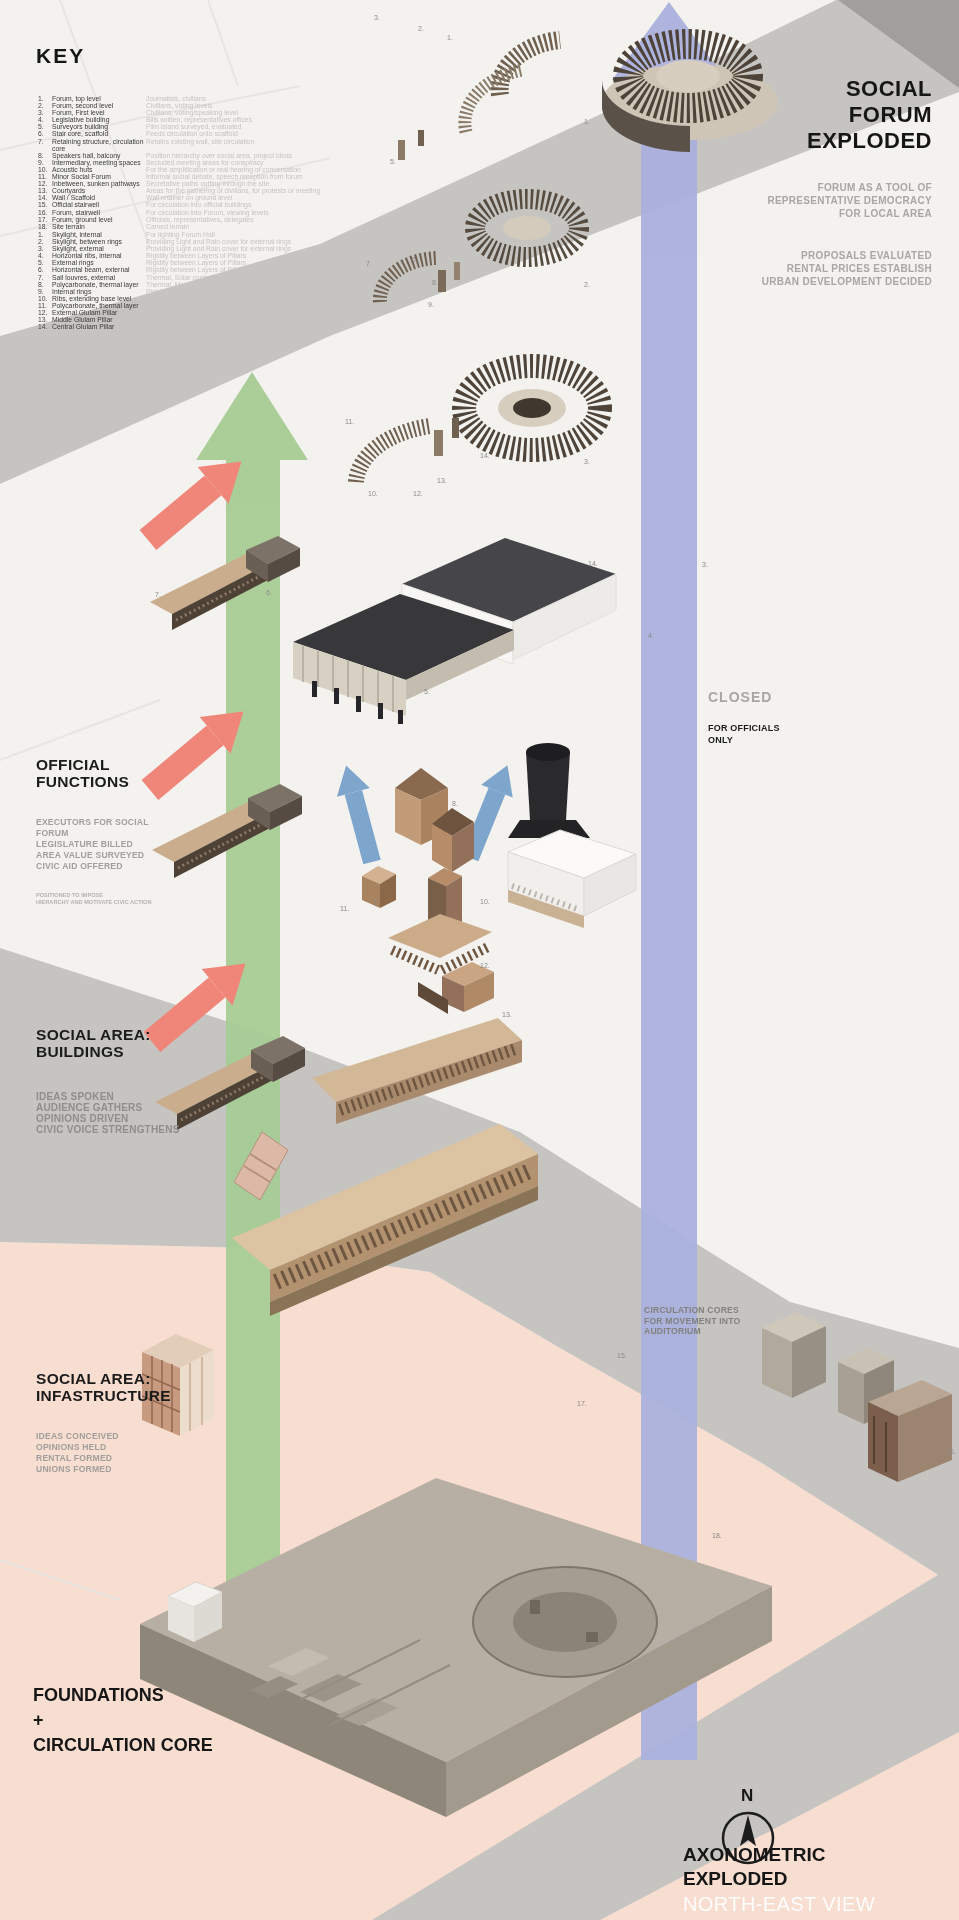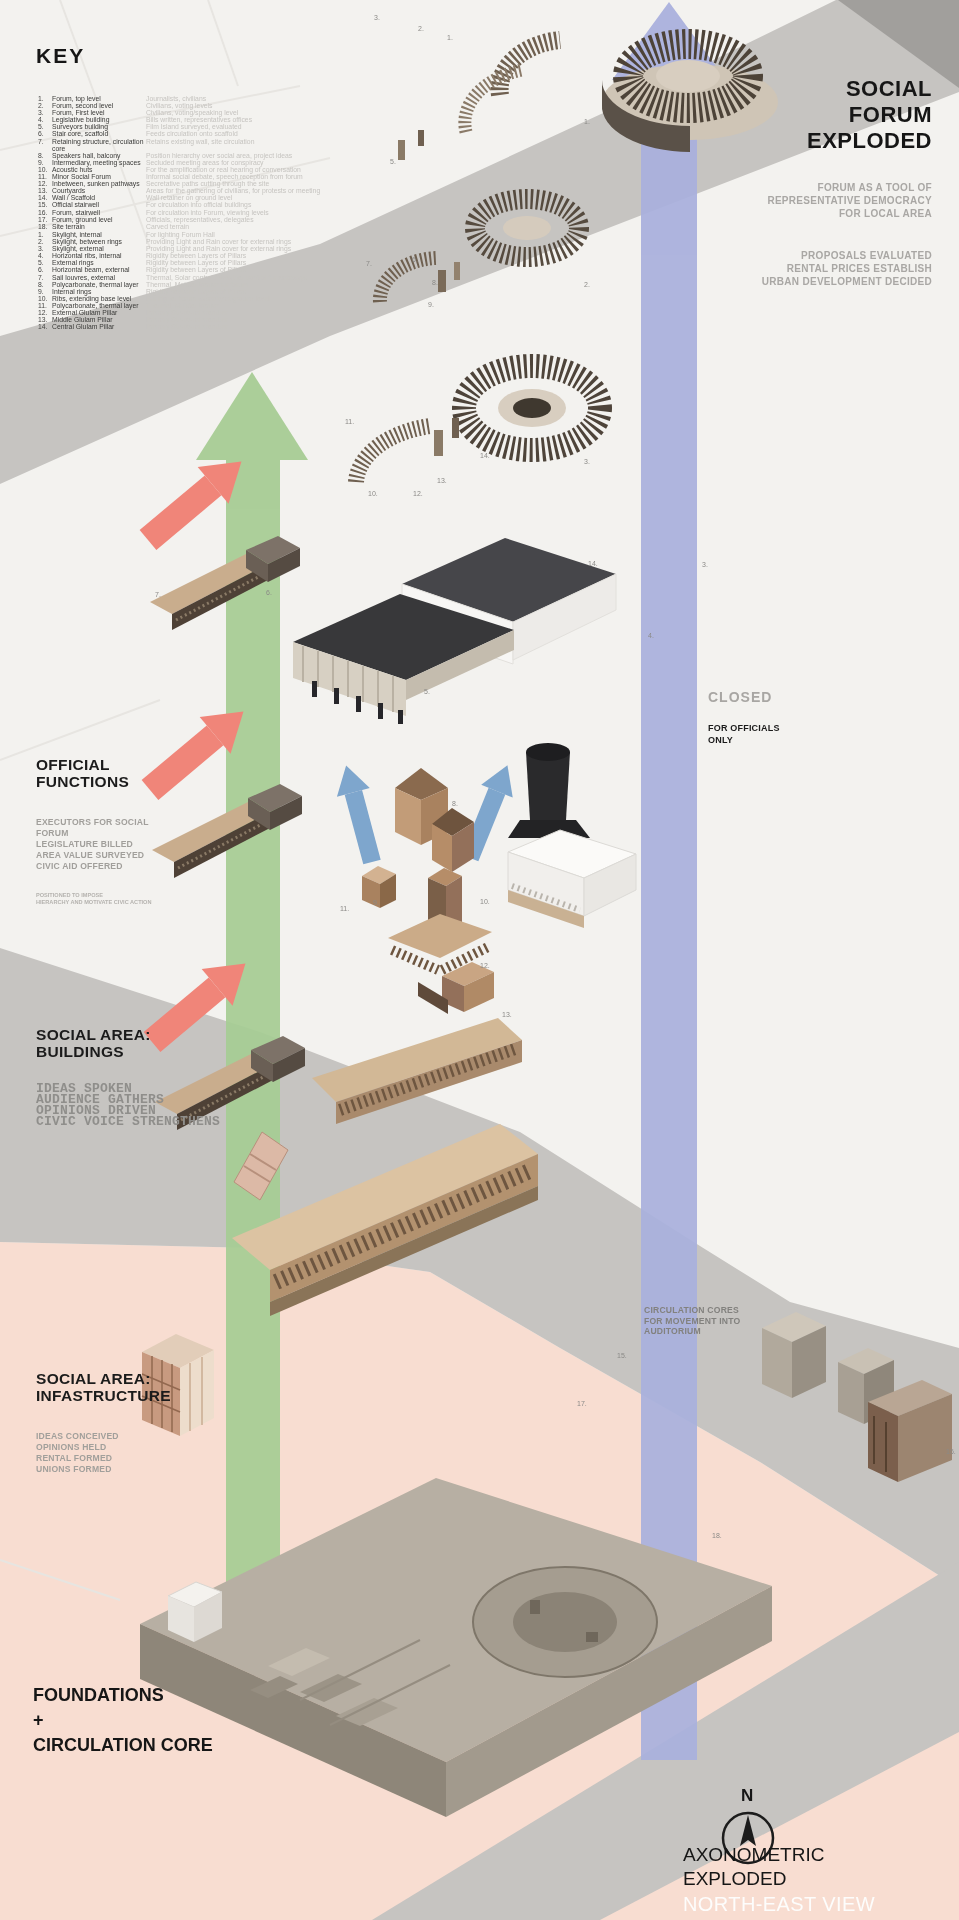--- a/index.html
+++ b/index.html
@@ -21,29 +21,29 @@
   .title-main{font-size:22px;line-height:1.18;font-weight:800;letter-spacing:.5px;color:#161616;white-space:pre-line;}
   .title-sub{margin-top:9px;font-size:10px;line-height:1.3;font-weight:bold;color:#a9a7a4;letter-spacing:.3px;white-space:pre-line;}
   .title-sub2{margin-top:11px;font-size:10px;line-height:1.3;font-weight:bold;color:#a9a7a4;letter-spacing:.3px;white-space:pre-line;}
   
   .ann-gray-h{font-size:14px;font-weight:800;letter-spacing:1px;color:#a8a6a3;}
   .ann-black-b{font-size:9px;font-weight:800;line-height:11.5px;color:#1b1b1b;letter-spacing:.2px;}
   .closed{left:708px;top:671px;}
   .open{left:708px;top:1108px;}
   .big-h{font-size:15.5px;line-height:1.12;font-weight:800;color:#1b1b1b;letter-spacing:.3px;}
   .body-gray{margin-top:8px;font-size:8.6px;line-height:11px;font-weight:bold;color:#a19f9b;letter-spacing:.2px;}
-  .body-gray-dk{margin-top:4px;font-size:13px;line-height:11px;font-weight:bold;color:#8f8e8b;letter-spacing:.2px;font-family:Liberation Mono, monospace;}
+  .body-gray-dk{margin-top:12px;font-size:10px;line-height:11px;font-weight:bold;color:#8f8e8b;letter-spacing:.2px;}
   .fine{margin-top:2px;font-size:5.6px;line-height:7px;font-weight:bold;color:#b5b3af;}
   .official{left:36px;top:738px;}
   .social-b{left:36px;top:1008px;}
   .social-i{left:36px;top:1352px;}
   .circ{left:644px;top:1305px;font-size:8.6px;line-height:10.5px;font-weight:800;color:#82817e;letter-spacing:.2px;}
   .foundations{left:33px;top:1683px;font-size:18px;line-height:1.4;font-weight:800;color:#161616;}
   .compass-n{left:741px;top:1786px;font-size:17px;font-weight:800;color:#161616;}
-  .axono{left:683px;top:1843px;font-size:19px;line-height:1.25;font-weight:400;color:#161616;}
+  .axono{left:683px;top:1843px;font-size:19px;line-height:1.25;font-weight:700;color:#161616;}
   .ne-view{left:683px;top:1893px;font-size:20px;font-weight:400;color:#fdfdfc;letter-spacing:.4px;}
   
   .marker{position:absolute;font-size:7px;color:#8b8a87;}
 </style>
 </head>
 <body>
 
 <div class="canvas">
 
   <svg class="layer" viewBox="0 0 959 1920">

